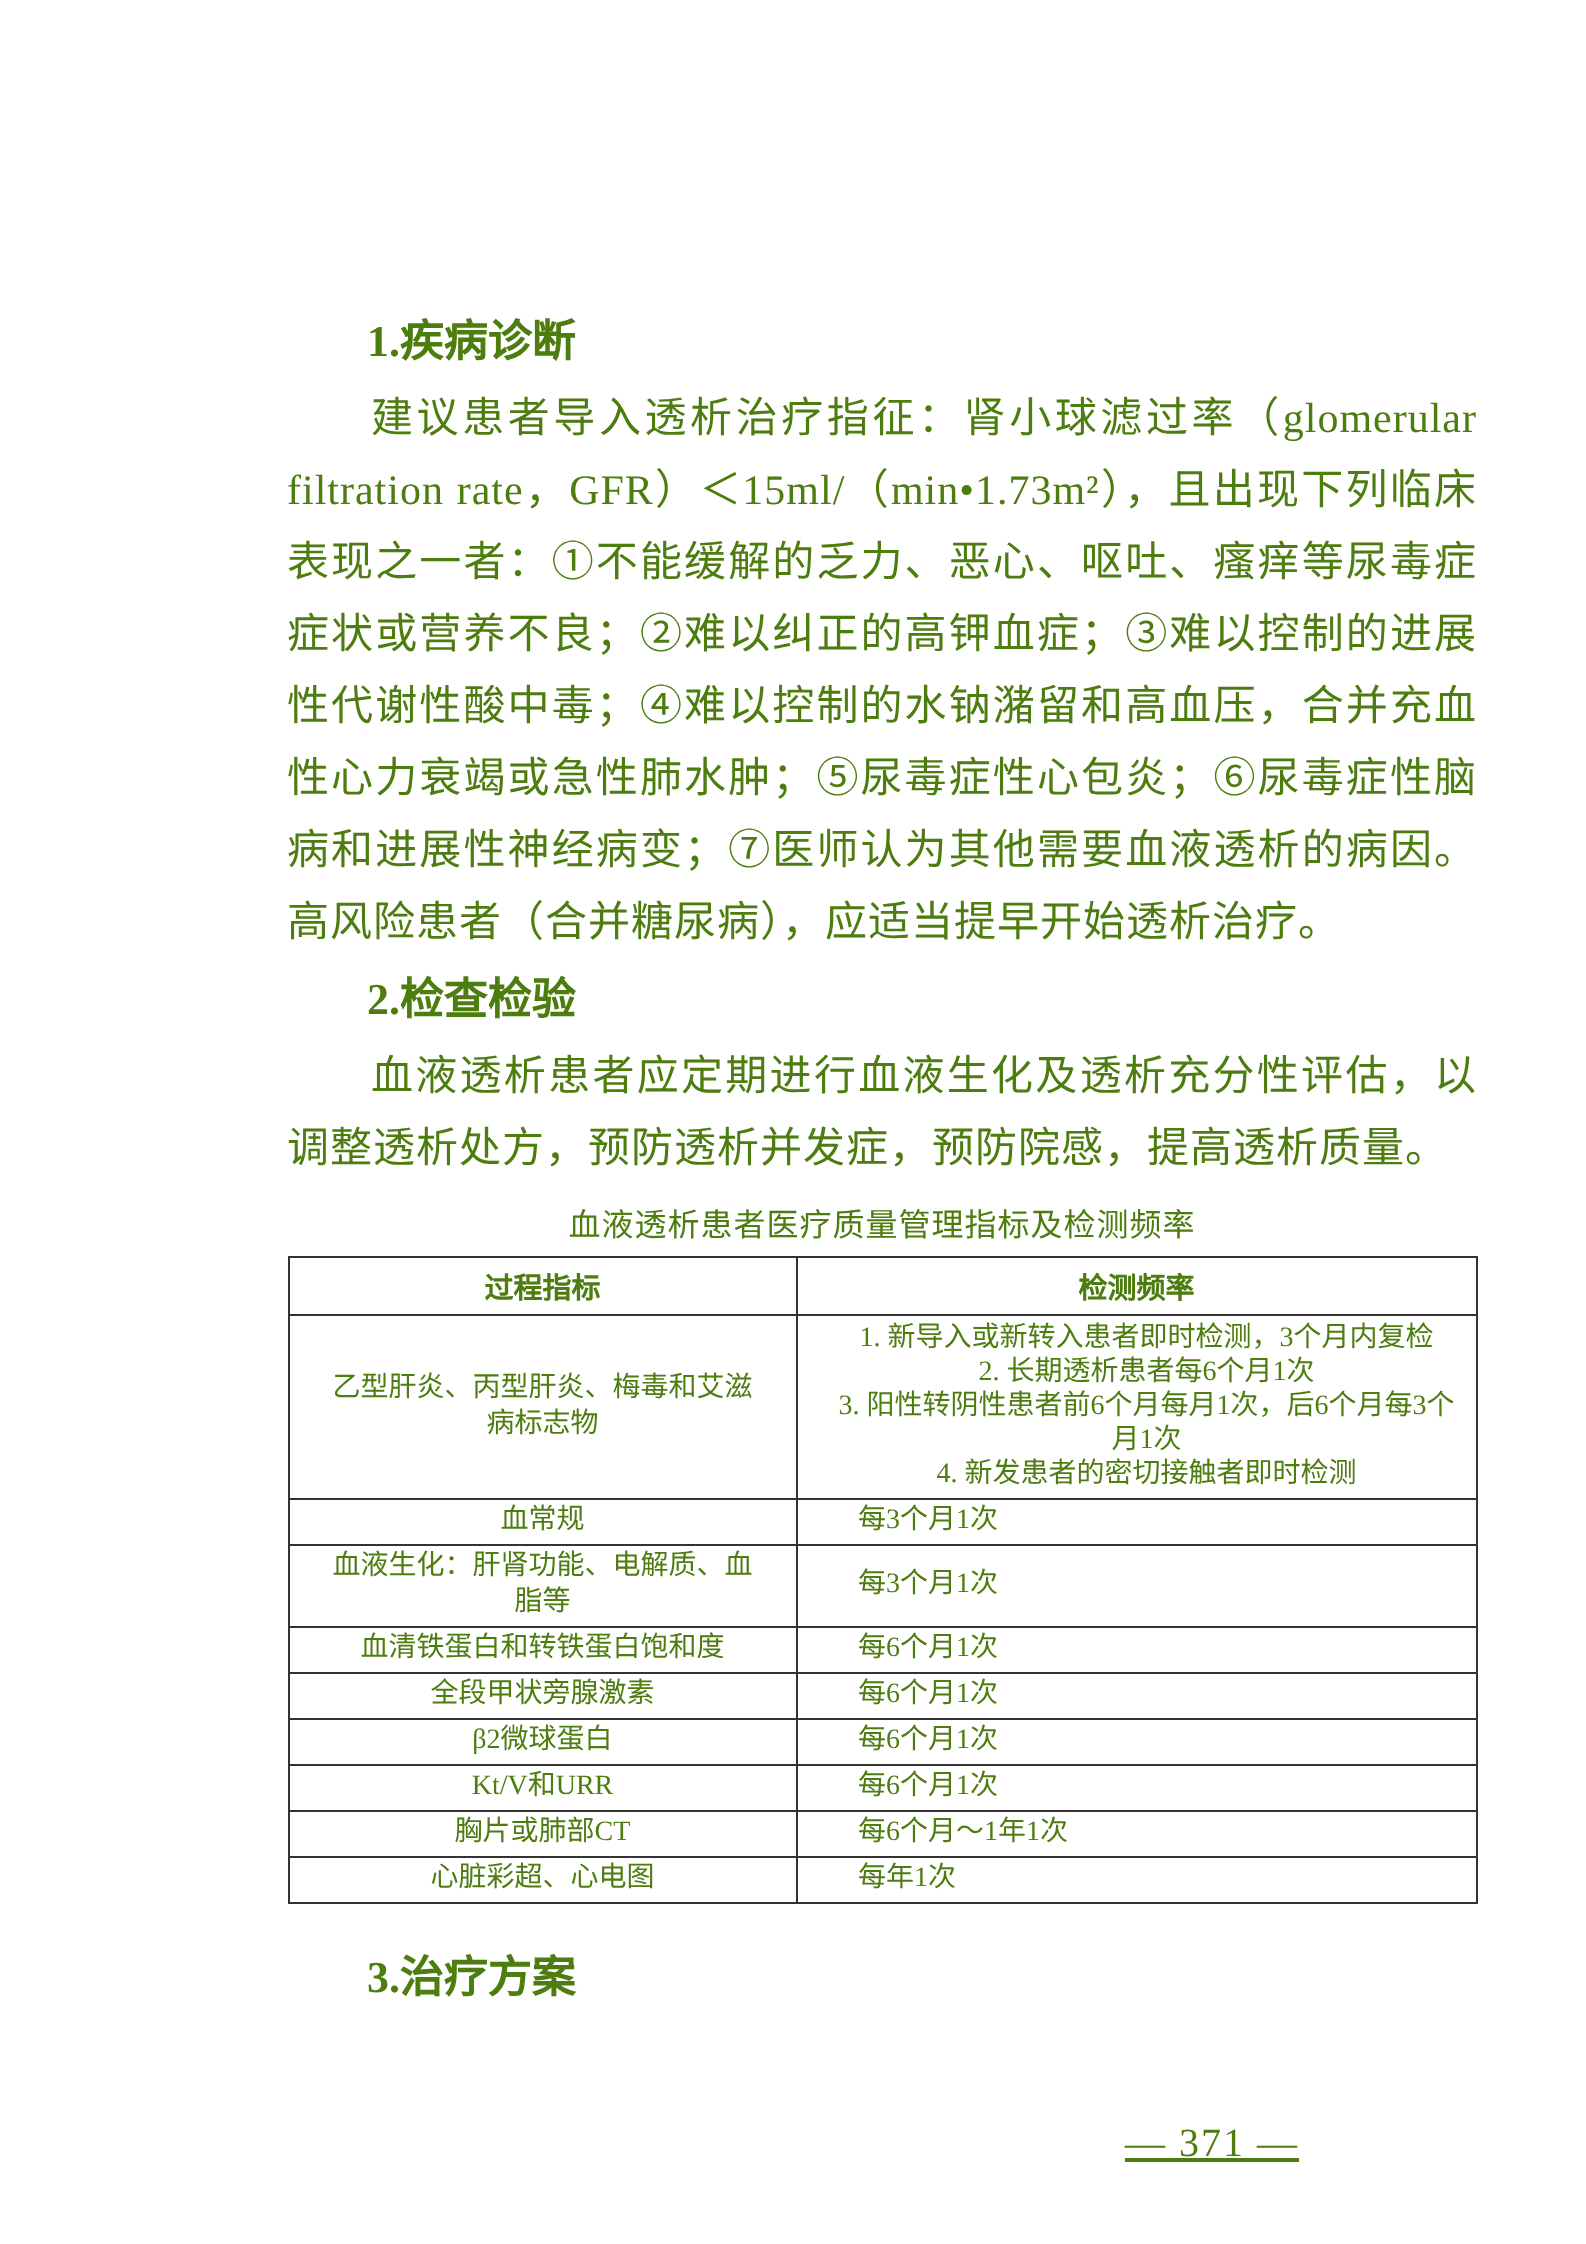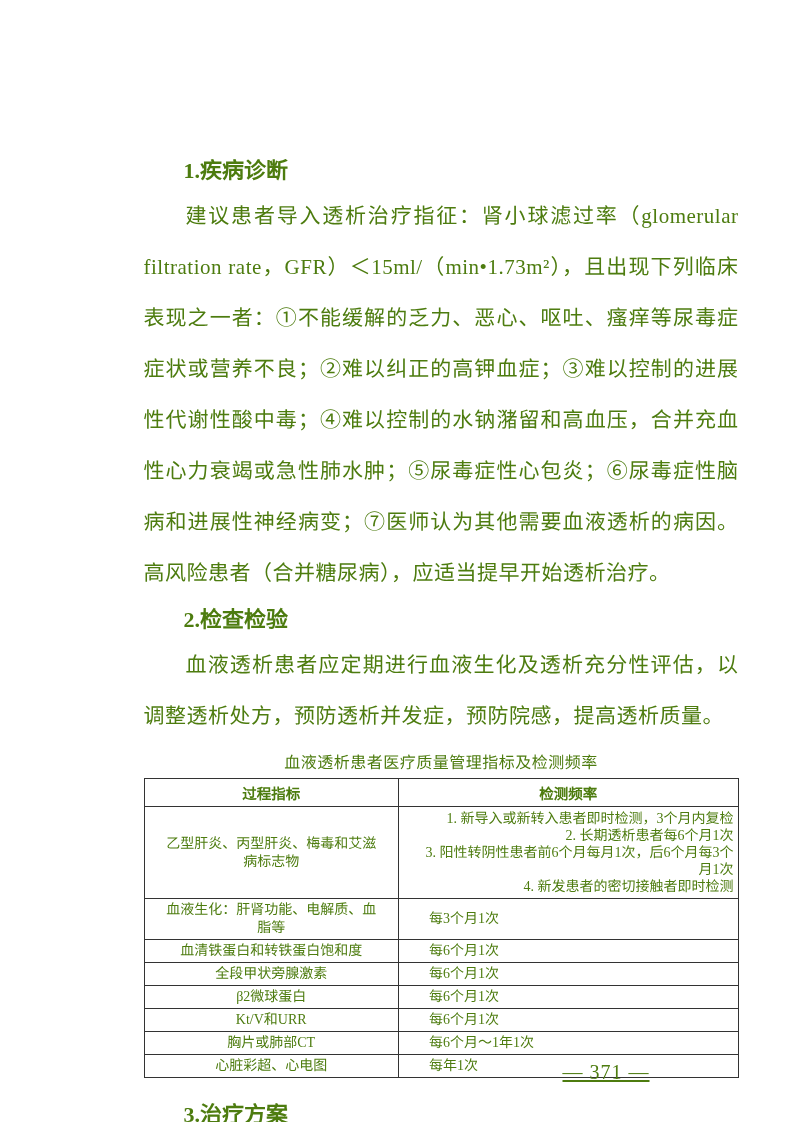--- a/index.html
+++ b/index.html
@@ -25,21 +25,21 @@
   }
   .sec-heading {
     font-size: 22px;
     font-weight: bold;
     line-height: 41px;
     margin: 0;
     text-indent: 40px;
   }
   .body-para {
     font-size: 21px;
-    line-height: 51px;
+    line-height: 36px;
     margin: 0;
     text-align: justify;
     text-indent: 42px;
     letter-spacing: 0.5px;
   }
   .table-title {
     margin-top: 7px;
     margin-bottom: 5px;
     text-align: center;
     font-family: "Liberation Sans", "DejaVu Sans", sans-serif;
@@ -69,21 +69,21 @@
     text-align: center;
     padding: 2px 19px;
     line-height: 18px;
   }
   td.cell-frequency {
     text-align: left;
     padding: 2px 4px 2px 30px;
     line-height: 18px;
   }
   td.cell-frequency-list {
-    text-align: right;
+    text-align: center;
     padding: 3px 4px 3px 14px;
   }
   .freq-line {
     line-height: 17px;
   }
   .heading-after-table {
     margin-top: 16px;
   }
   .page-number {
     position: absolute;
@@ -119,20 +119,24 @@
         <tr>
           <td class="cell-indicator">乙型肝炎、丙型肝炎、梅毒和艾滋病标志物</td>
           <td class="cell-frequency-list">
             <div class="freq-line">1. 新导入或新转入患者即时检测，3个月内复检</div>
             <div class="freq-line">2. 长期透析患者每6个月1次</div>
             <div class="freq-line">3. 阳性转阴性患者前6个月每月1次，后6个月每3个月1次</div>
             <div class="freq-line">4. 新发患者的密切接触者即时检测</div>
           </td>
         </tr>
         <tr>
+          <td class="cell-indicator">血常规</td>
+          <td class="cell-frequency">每3个月1次</td>
+        </tr>
+        <tr>
           <td class="cell-indicator">血液生化：肝肾功能、电解质、血脂等</td>
           <td class="cell-frequency">每3个月1次</td>
         </tr>
         <tr>
           <td class="cell-indicator">血清铁蛋白和转铁蛋白饱和度</td>
           <td class="cell-frequency">每6个月1次</td>
         </tr>
         <tr>
           <td class="cell-indicator">全段甲状旁腺激素</td>
           <td class="cell-frequency">每6个月1次</td>

